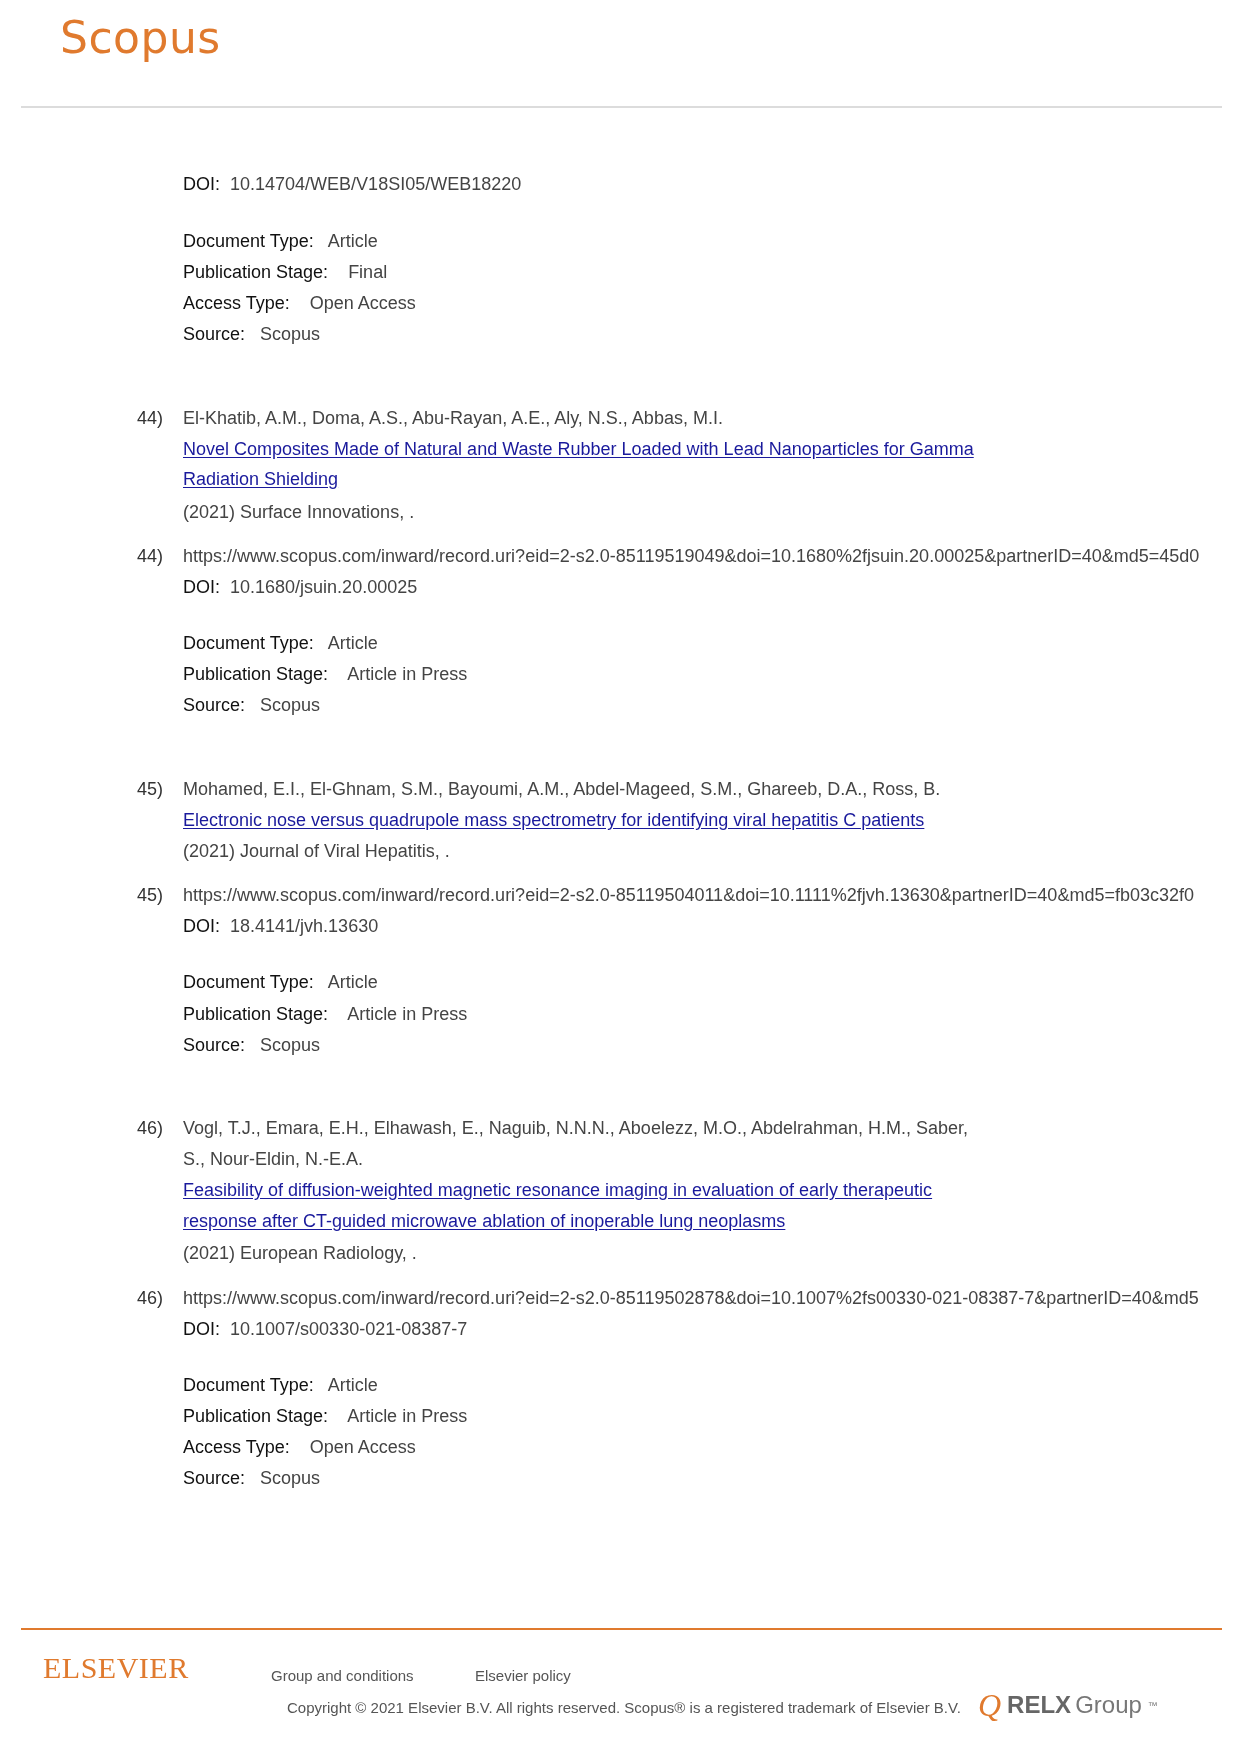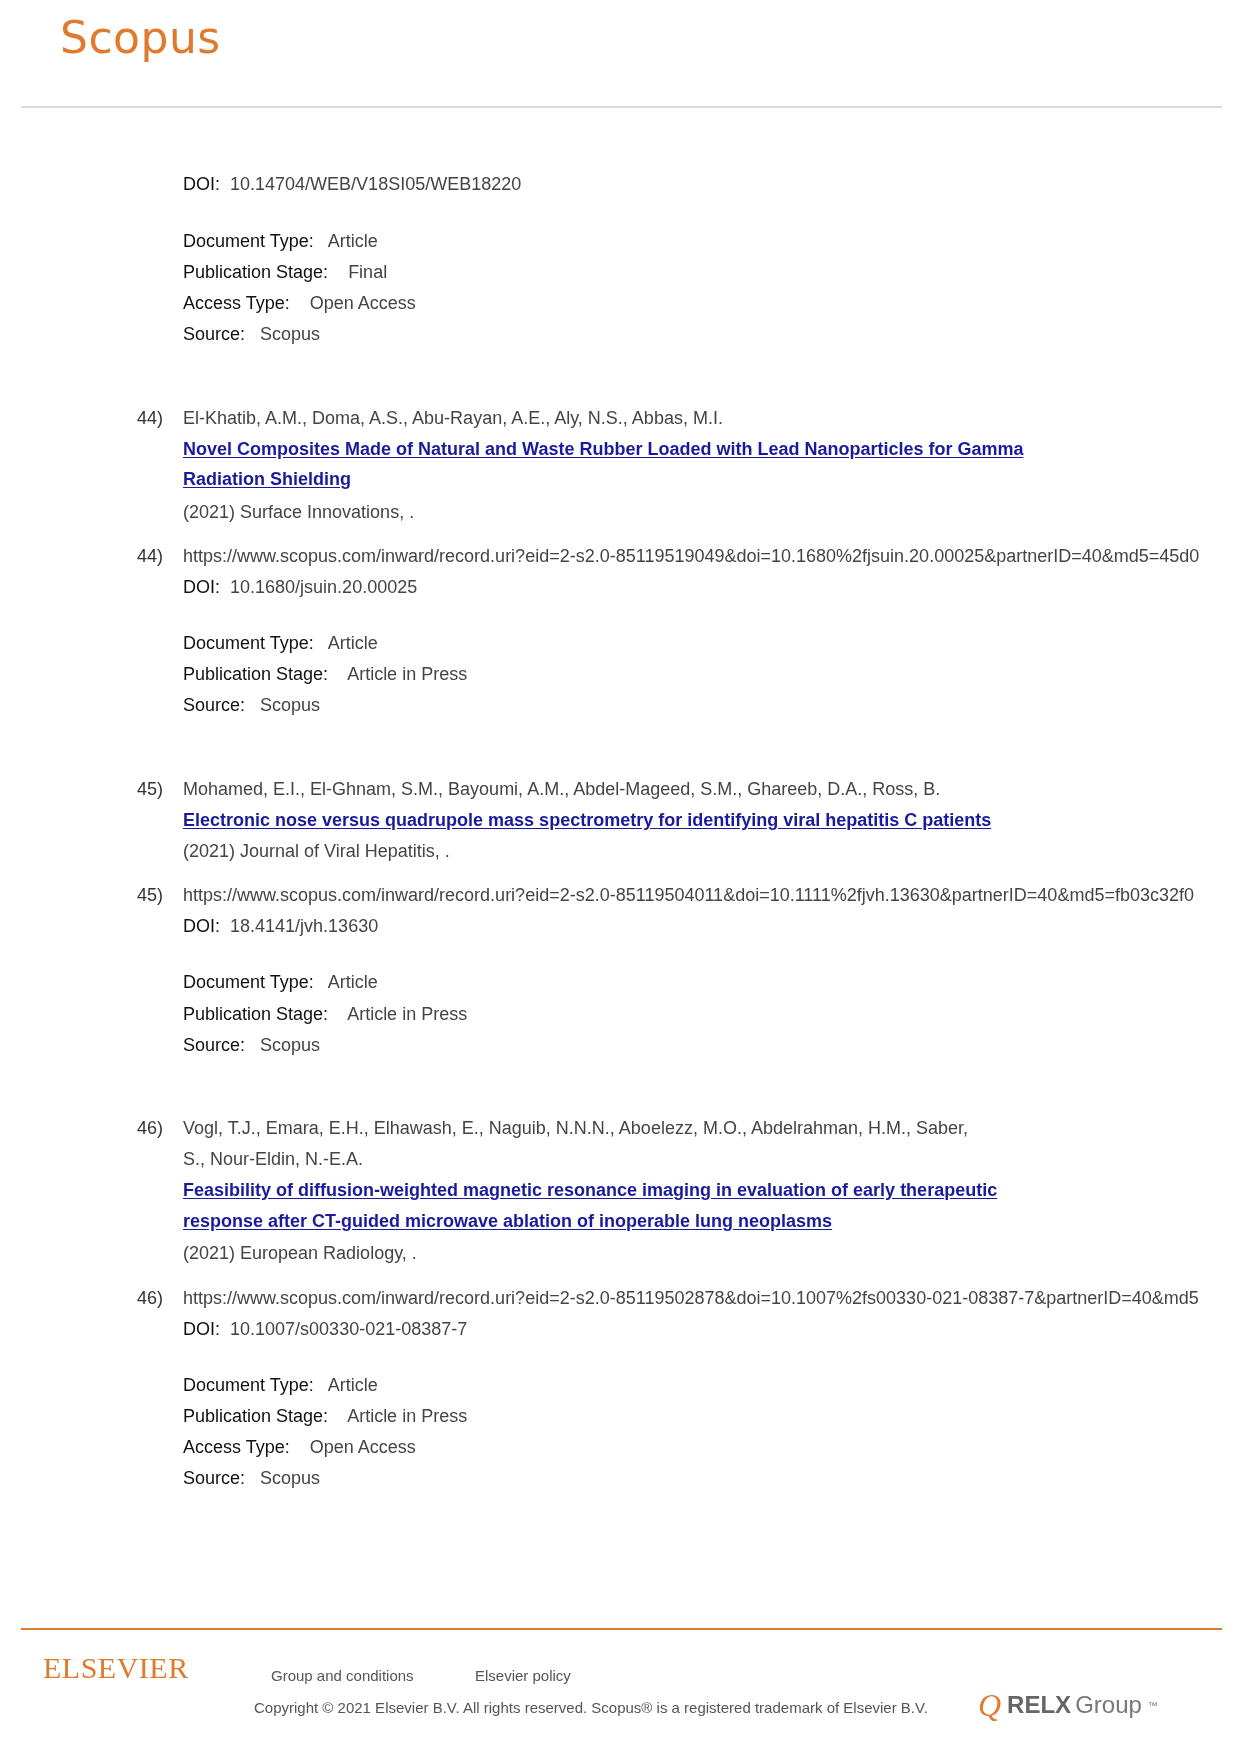--- a/index.html
+++ b/index.html
@@ -7,21 +7,21 @@
          font-family:"Liberation Sans", sans-serif; color:#333333; }
   .abs { position:absolute; white-space:nowrap; }
   .logo { left:60px; top:12px; font-family:"DejaVu Sans", sans-serif; font-size:44px;
           color:#e07a2e; letter-spacing:0.5px; }
   .hr-top { left:21px; top:106px; width:1201px; height:2px; background:#dcdcdc; }
   .line { font-size:18px; line-height:22px; }
   .num { left:137px; color:#333333; }
   .txt { left:183px; }
   .lbl { color:#111111;margin-top:32px; }
   .val { color:#444444; }
-  .link { color:#1a1a9c; text-decoration:underline; text-underline-offset:2px;font-weight:bold; }
+  .link { color:#1a1a9c; text-decoration:underline; text-underline-offset:2px; }
   .hr-bot { left:21px; top:1628px; width:1201px; height:2px; background:#e07a2e; }
   .elsevier { left:43px; top:1651px; font-family:"Liberation Serif", serif; font-size:30px;
               color:#e07a2e; letter-spacing:0.5px; }
   .foot { font-size:15px; color:#555555; }
   .relx { left:978px; top:1690px; display:flex; align-items:center; gap:6px; }
   .relx-mark { font-family:"Liberation Serif", serif; font-style:italic; font-size:32px; color:#e07a2e; line-height:30px; }
   .relx-bold { font-family:"Liberation Sans", sans-serif; font-weight:bold; font-size:24px; color:#666666; }
   .relx-light { font-family:"Liberation Sans", sans-serif; font-size:24px; color:#777777; margin-left:-2px; }
   .tm { font-size:10px; vertical-align:top; color:#777777; }
 </style>
@@ -125,19 +125,19 @@
 </div>
 <div class="abs line txt" style="top:1467px">
   <span class="lbl">Source:</span>&nbsp;&nbsp;
   <span class="val">Scopus</span>
 </div>
 
 <div class="abs hr-bot"></div>
 <div class="abs elsevier">ELSEVIER</div>
 <div class="abs foot" style="left:271px; top:1667px">Group and conditions</div>
 <div class="abs foot" style="left:475px; top:1667px">Elsevier policy</div>
-<div class="abs foot" style="left:254px; top:1699px">Copyright © 2021 Elsevier B.V.  All rights reserved. Scopus® is a registered trademark of Elsevier B.V.</div>
+<div class="abs foot" style="left:287px; top:1699px">Copyright © 2021 Elsevier B.V.  All rights reserved. Scopus® is a registered trademark of Elsevier B.V.</div>
 <div class="abs relx">
   <span class="relx-mark">Q</span>
   <span class="relx-bold">RELX</span>
   <span class="relx-light">Group</span>
     <span class="tm">™</span>
 </div>
 
 </body></html>

